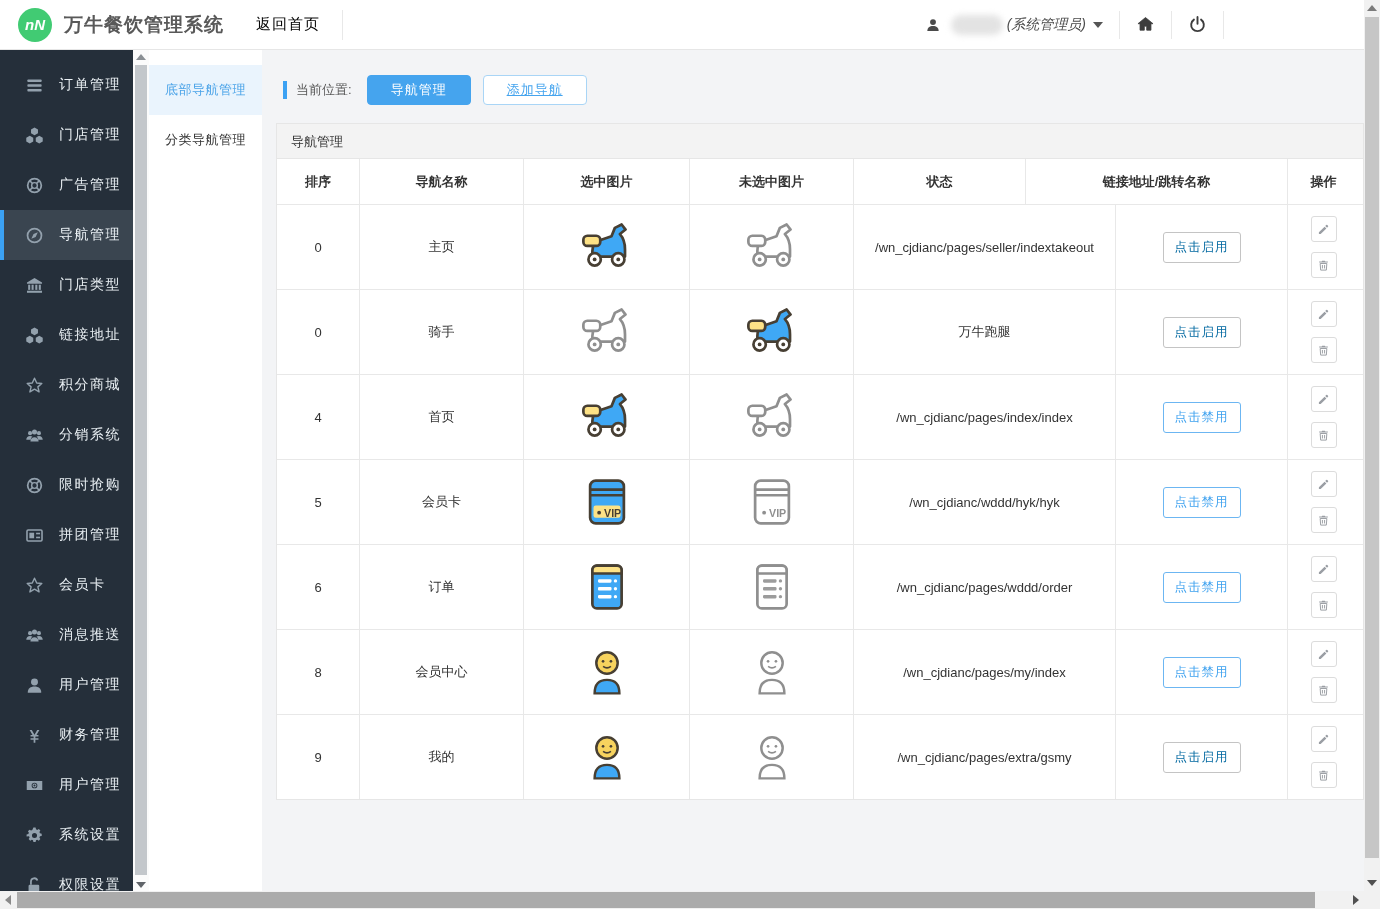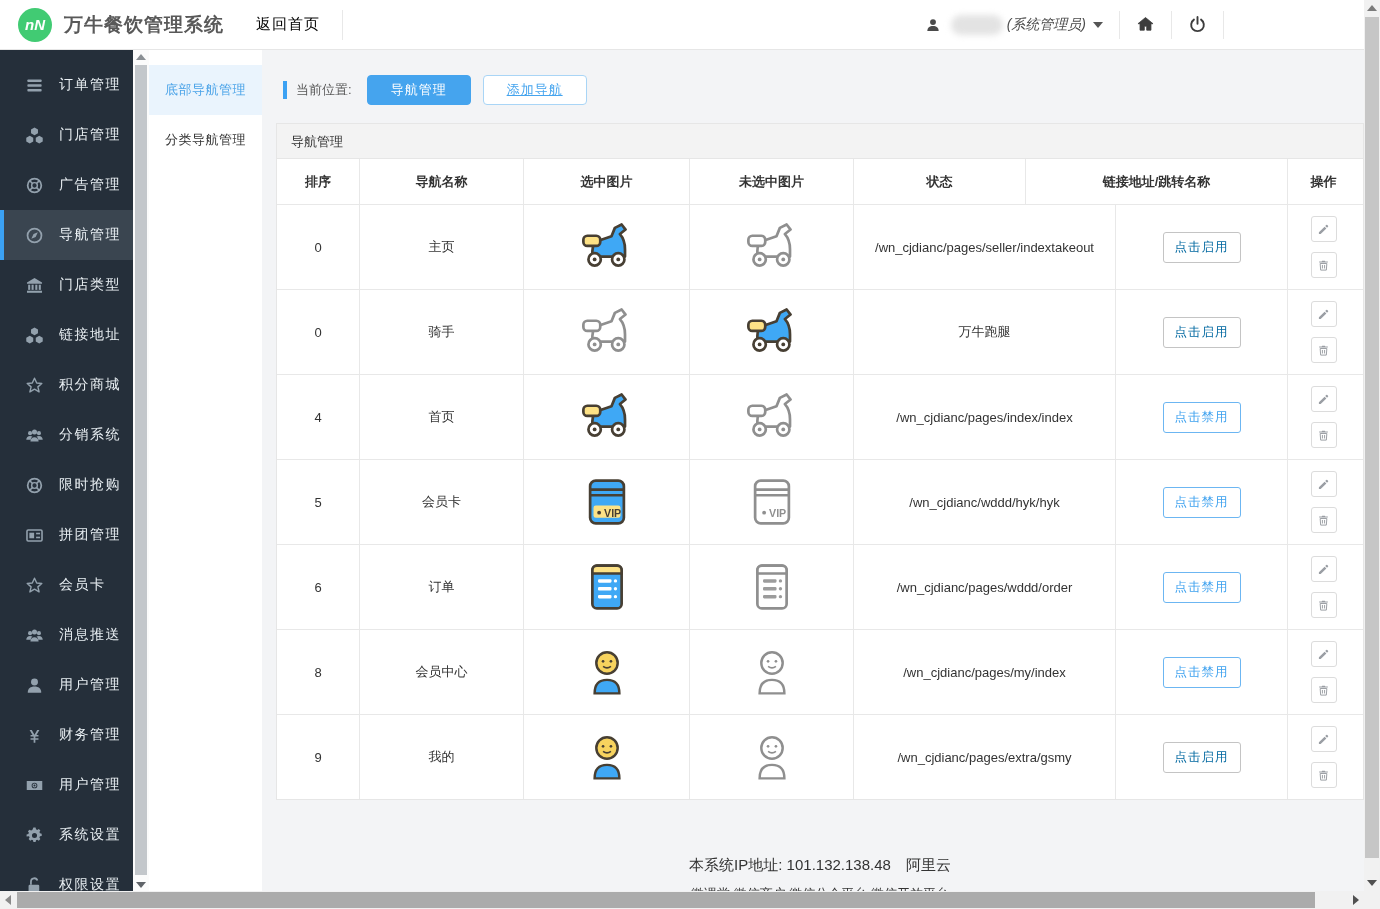--- a/index.html
+++ b/index.html
@@ -632,24 +632,20 @@
                   <svg viewBox="0 0 24 24">
                     <use href="#sym-trash"></use>
                   </svg>
                 </button>
               </div>
    </div>
           </div>
       </div>
     </section>
 
-    <div class="footer">
-      <div class="l1">本系统IP地址: 101.132.138.48　阿里云</div>
-      <div class="l2">微课堂 微信商户 微信公众平台 微信开放平台</div>
-    </div>
   </main>
 </div>
 
 <div class="vscroll">
   <span class="tri-up"></span>
   <span class="thumb"></span>
   <span class="tri-down"></span>
 </div>
 <div class="hscroll">
   <span class="tri-left"></span>

